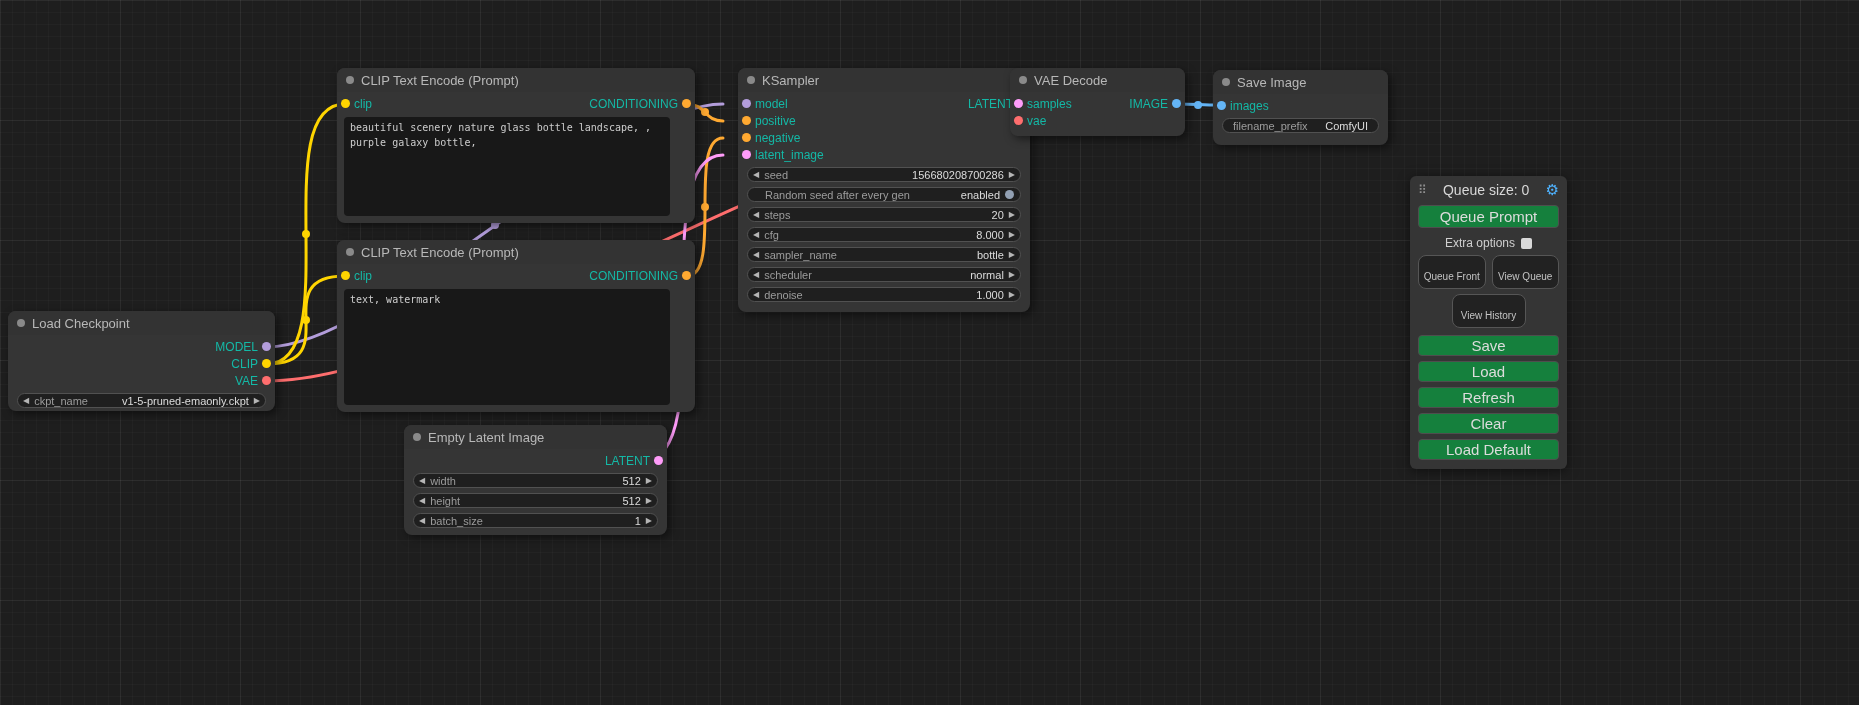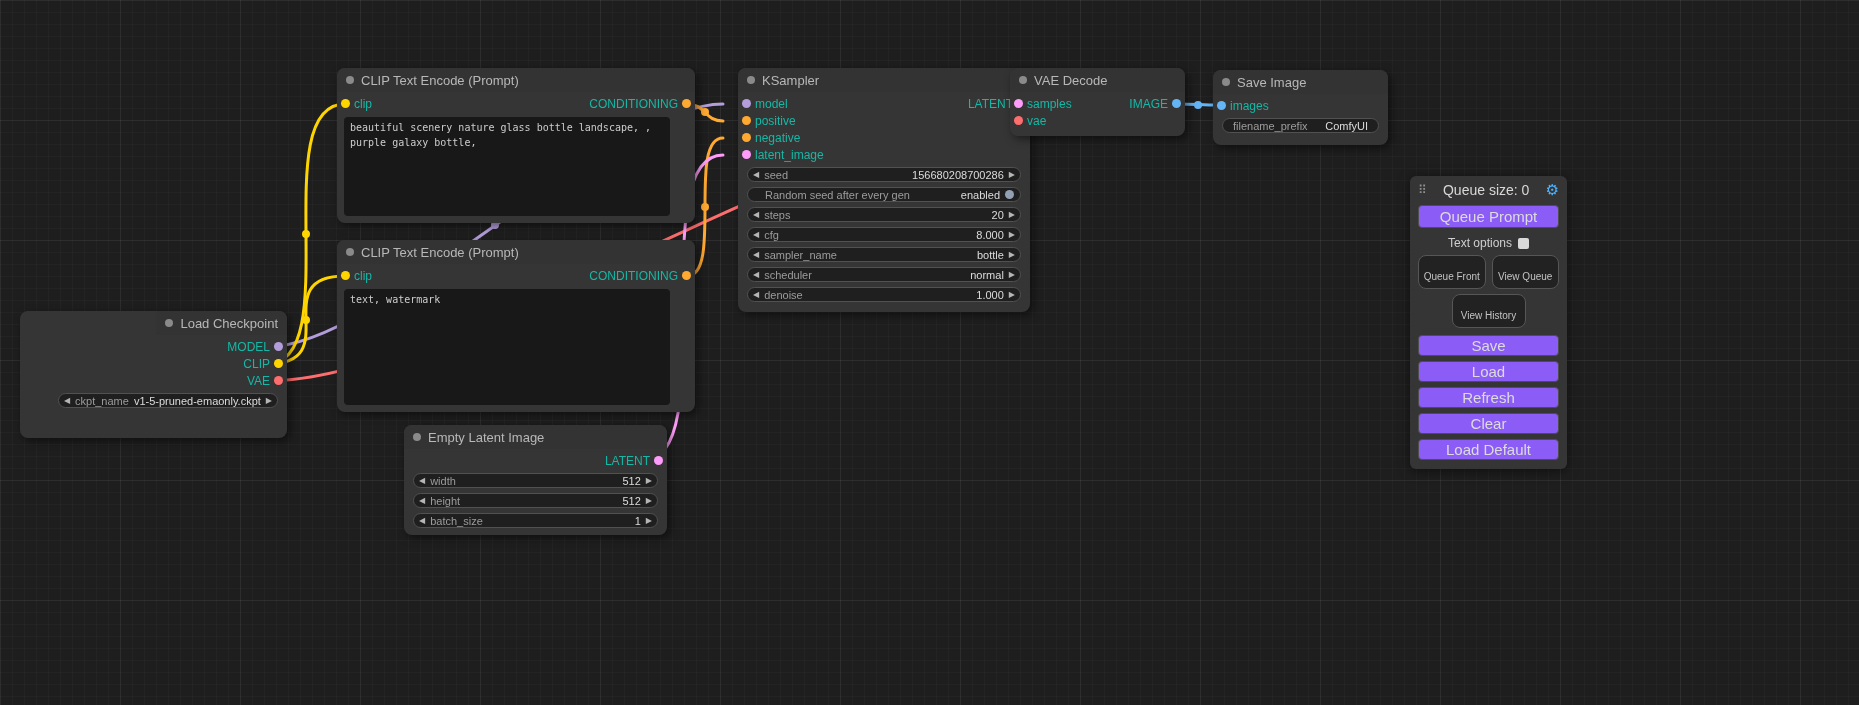--- a/index.html
+++ b/index.html
@@ -97,21 +97,21 @@
     box-shadow: 0 2px 12px rgba(0,0,0,0.5);
     display: flex; flex-direction: column;
   }
   .qp-top { display: flex; align-items: center; justify-content: space-between; height: 20px; }
   .drag-handle { color: #8f8f8f; font-size: 12px; cursor: grab; }
   .qp-size { font-size: 14px; color: #d8d8d8; }
   .gear-icon { font-size: 15px; cursor: pointer; }
   button { font-family: inherit; cursor: pointer; }
   .qp-btn {
     display: block; width: 100%;
-    background: #8b5cf6;
+    background: #15803d;
     border: 1px solid #4e4e4e;
     border-radius: 4px;
     color: #dcdcdc;
     font-size: 15px;
     height: 23px;
     margin-top: 5px;
   }
   .qp-extra { display: flex; align-items: center; justify-content: center; gap: 6px; margin-top: 8px; font-size: 12px; color: #cfcfcf; height: 14px; }
   .checkbox { width: 11px; height: 11px; background: #d9d9d9; border-radius: 2px; flex: none; cursor: pointer; }
   .qp-row { display: flex; gap: 6px; margin-top: 5px; }
@@ -152,21 +152,21 @@
     <circle cx="306" cy="234" r="4" fill="#FFD500"></circle>
     <circle cx="306" cy="320" r="4" fill="#FFD500"></circle>
     <circle cx="642" cy="251" r="4" fill="#FF6E6E"></circle>
     <circle cx="705" cy="112" r="4" fill="#FFA931"></circle>
     <circle cx="705" cy="207" r="4" fill="#FFA931"></circle>
     <circle cx="683" cy="308" r="4" fill="#FF9CF9"></circle>
     <circle cx="995" cy="104" r="4" fill="#FF9CF9"></circle>
     <circle cx="1198" cy="105" r="4" fill="#64B5F6"></circle>
   </svg>
 
-  <div class="node" style="left:20px; top:311px; width:267px; height:127px;align-items:flex-end;">
+  <div class="node" style="left:8px; top:311px; width:267px; height:100px;">
     <div class="node-header">
       <span class="collapse-dot"></span>
       <span class="node-title">Load Checkpoint</span>
     </div>
     <div class="io-row">
       <span class="io-label out">MODEL</span>
       <span class="dot out" style="background-color: rgb(179, 157, 219);"></span>
     </div>
     <div class="io-row">
       <span class="io-label out">CLIP</span>
@@ -348,21 +348,21 @@
   </div>
 
   <div class="queue-panel" style="left:1410px; top:176px; width:157px;">
     <div class="qp-top">
       <span class="drag-handle">⠿</span>
       <span class="qp-size">Queue size: 0</span>
       <span class="gear-icon" style="color: rgb(79, 179, 255);">⚙</span>
     </div>
     <button class="qp-btn">Queue Prompt</button>
     <div class="qp-extra">
-      <span>Text options</span>
+      <span>Extra options</span>
       <span class="checkbox"></span>
     </div>
     <div class="qp-row">
       <button class="qp-pill">Queue Front</button>
       <button class="qp-pill">View Queue</button>
     </div>
     <div class="qp-row center">
       <button class="qp-pill">View History</button>
     </div>
     <div class="qp-actions">

